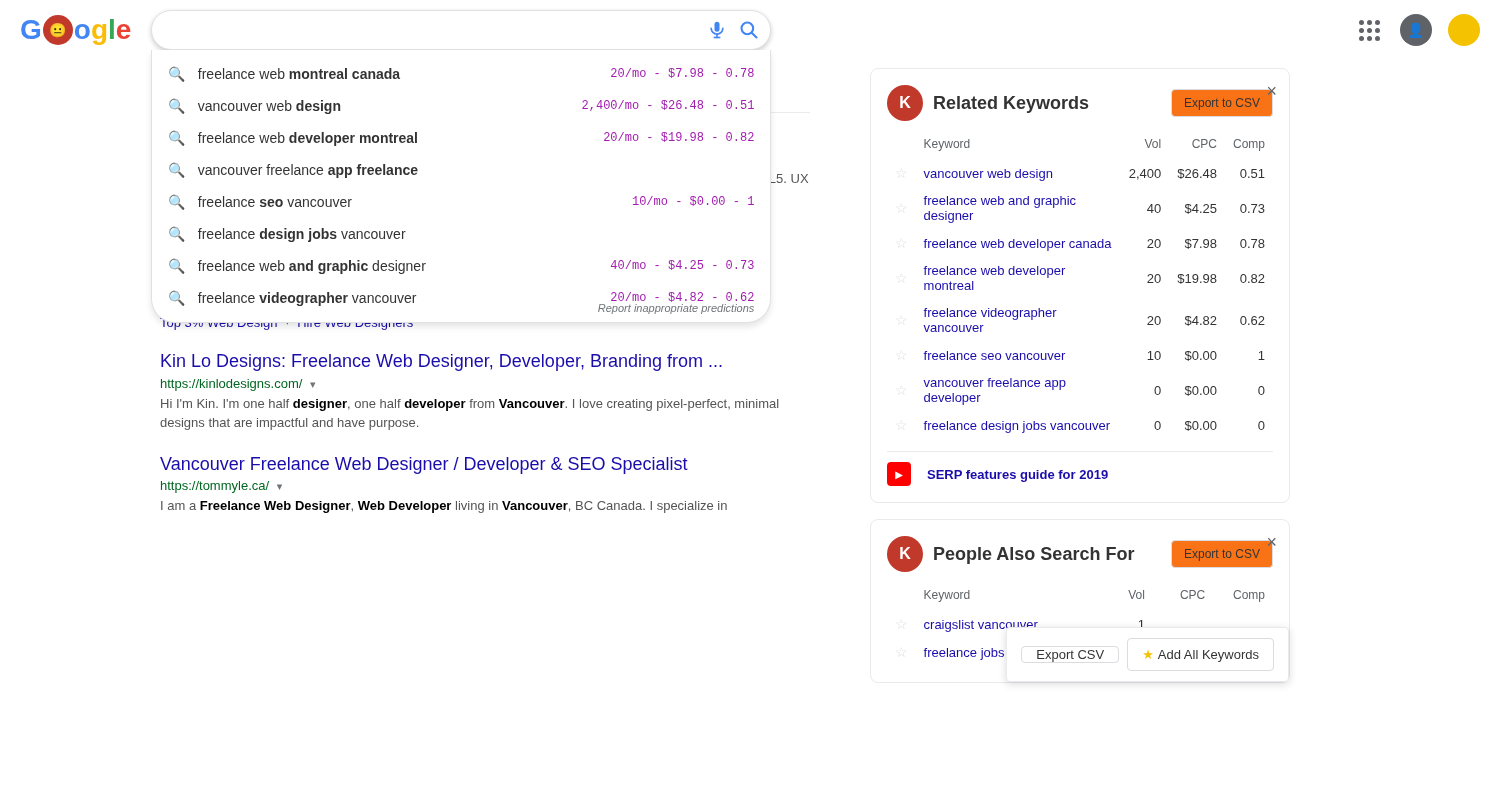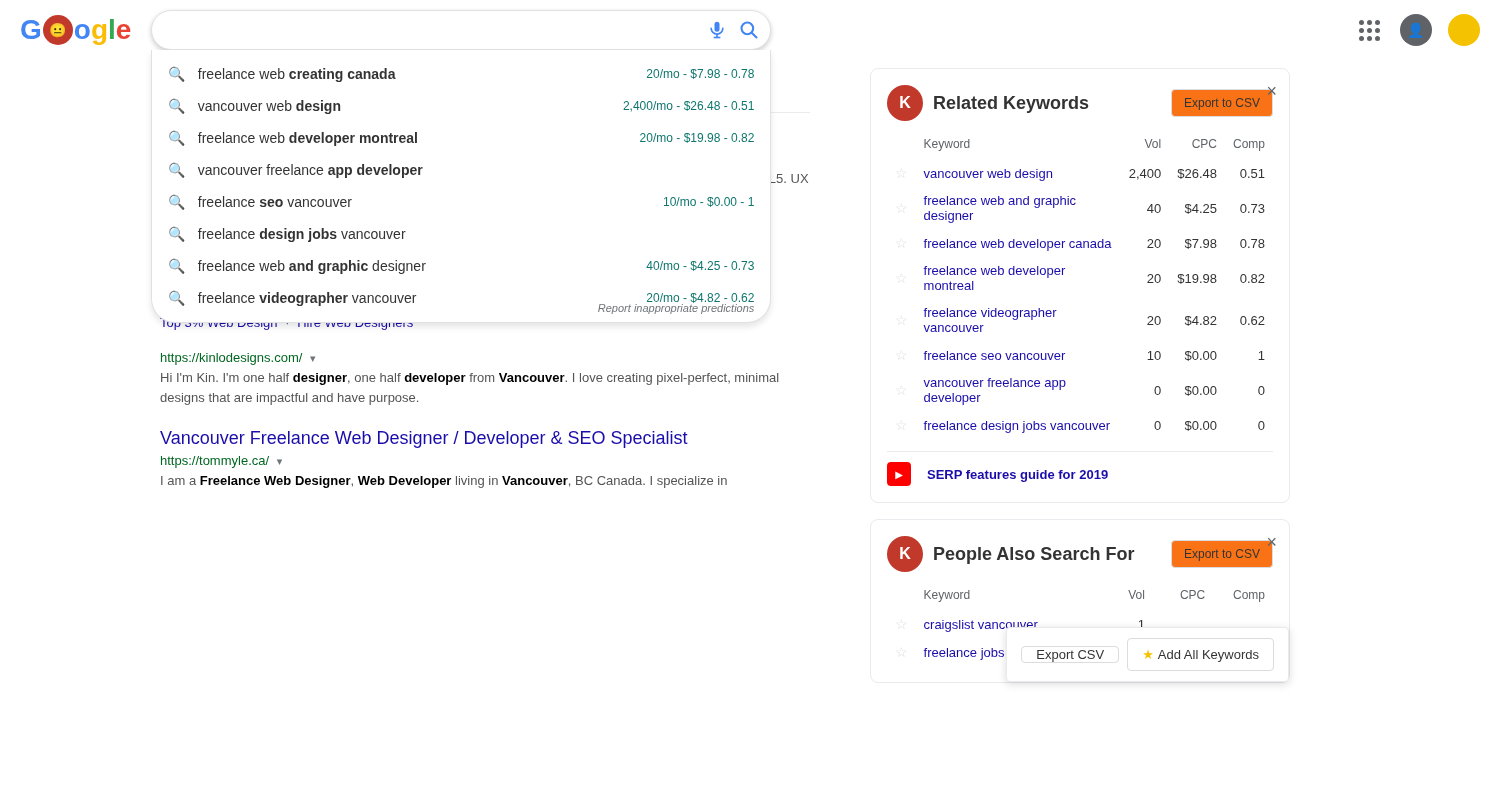--- a/index.html
+++ b/index.html
@@ -24,21 +24,21 @@
     .grid-row { display: flex; gap: 3px; }
     .grid-dot { width: 5px; height: 5px; background: #5f6368; border-radius: 50%; }
     .avatar-circle { width: 32px; height: 32px; background: #5f6368; border-radius: 50%; cursor: pointer; display: flex; align-items: center; justify-content: center; color: white; font-size: 14px; }
     .user-avatar { width: 32px; height: 32px; background: #F4C200; border-radius: 50%; cursor: pointer; }
 
     
     .autocomplete-dropdown { position: absolute; top: 100%; left: 0; right: 0; background: white; border: 1px solid #dfe1e5; border-top: none; border-radius: 0 0 24px 24px; box-shadow: 0 4px 6px rgba(0,0,0,0.1); z-index: 100; padding: 8px 0; }
     .autocomplete-item { display: flex; align-items: center; padding: 8px 16px; cursor: pointer; font-size: 14px; color: #333; }
     .autocomplete-text { flex: 1; }
     .autocomplete-text strong { font-weight: bold; }
-    .autocomplete-meta { font-size: 12px; color: #0f766e; margin-left: 12px; white-space: nowrap; }
+    .autocomplete-meta { font-size: 12px; color: #a21caf; margin-left: 12px; white-space: nowrap; font-family: Liberation Mono, monospace; }
     .search-icon-small { margin-right: 12px; color: #9aa0a6; font-size: 14px; }
     .report-text { position: absolute; right: 16px; bottom: 8px; font-size: 11px; color: #70757a; font-style: italic; }
 
     
     .main-content { display: flex; padding: 0 160px; margin-top: 8px; }
 
     
     .search-results { flex: 1; max-width: 650px; }
 
     
@@ -119,36 +119,36 @@
           <circle cx="10" cy="10" r="7" stroke="#4285F4" stroke-width="2.5"></circle>
           <line x1="15.5" y1="15.5" x2="21" y2="21" stroke="#4285F4" stroke-width="2.5" stroke-linecap="round"></line>
         </svg>
       </div>
     </div>
 
     
     <div class="autocomplete-dropdown">
       <div class="autocomplete-item">
         <span class="search-icon-small">🔍</span>
-        <span class="autocomplete-text">freelance web <strong>creating canada</strong></span>
+        <span class="autocomplete-text">freelance web <strong>montreal canada</strong></span>
         <span class="autocomplete-meta">20/mo - $7.98 - 0.78</span>
       </div>
       <div class="autocomplete-item">
         <span class="search-icon-small">🔍</span>
         <span class="autocomplete-text">vancouver web <strong>design</strong></span>
         <span class="autocomplete-meta">2,400/mo - $26.48 - 0.51</span>
       </div>
       <div class="autocomplete-item">
         <span class="search-icon-small">🔍</span>
         <span class="autocomplete-text">freelance web <strong>developer montreal</strong></span>
         <span class="autocomplete-meta">20/mo - $19.98 - 0.82</span>
       </div>
       <div class="autocomplete-item">
         <span class="search-icon-small">🔍</span>
-        <span class="autocomplete-text">vancouver freelance <strong>app developer</strong></span>
+        <span class="autocomplete-text">vancouver freelance <strong>app freelance</strong></span>
         <span class="autocomplete-meta"></span>
       </div>
       <div class="autocomplete-item">
         <span class="search-icon-small">🔍</span>
         <span class="autocomplete-text">freelance <strong>seo</strong> vancouver</span>
         <span class="autocomplete-meta">10/mo - $0.00 - 1</span>
       </div>
       <div class="autocomplete-item">
         <span class="search-icon-small">🔍</span>
         <span class="autocomplete-text">freelance <strong>design jobs</strong> vancouver</span>
@@ -230,20 +230,21 @@
         Vetted &amp; Handpicked <strong>Web Designers</strong> For Your Needs. Focus On Your Project, Not Hiring. 95...
       </div>
       <div class="result-links">
         <a href="#" class="result-link">Top 3% Web Design</a>
         <span class="result-link-sep">·</span>
         <a href="#" class="result-link">Hire Web Designers</a>
       </div>
     </div>
 
     <div class="organic-result">
+      <a href="#" class="result-title">Kin Lo Designs: Freelance Web Designer, Developer, Branding from ...</a>
       <div class="ad-badge-row">
         <span class="result-url">https://kinlodesigns.com/ <span class="result-url-arrow">▾</span></span>
       </div>
       <div class="result-desc">
         Hi I'm Kin. I'm one half <strong>designer</strong>, one half <strong>developer</strong> from <strong>Vancouver</strong>. I love creating pixel-perfect, minimal designs that are impactful and have purpose.
       </div>
     </div>
 
     <div class="organic-result">
       <a href="#" class="result-title">Vancouver Freelance Web Designer / Developer &amp; SEO Specialist</a>

